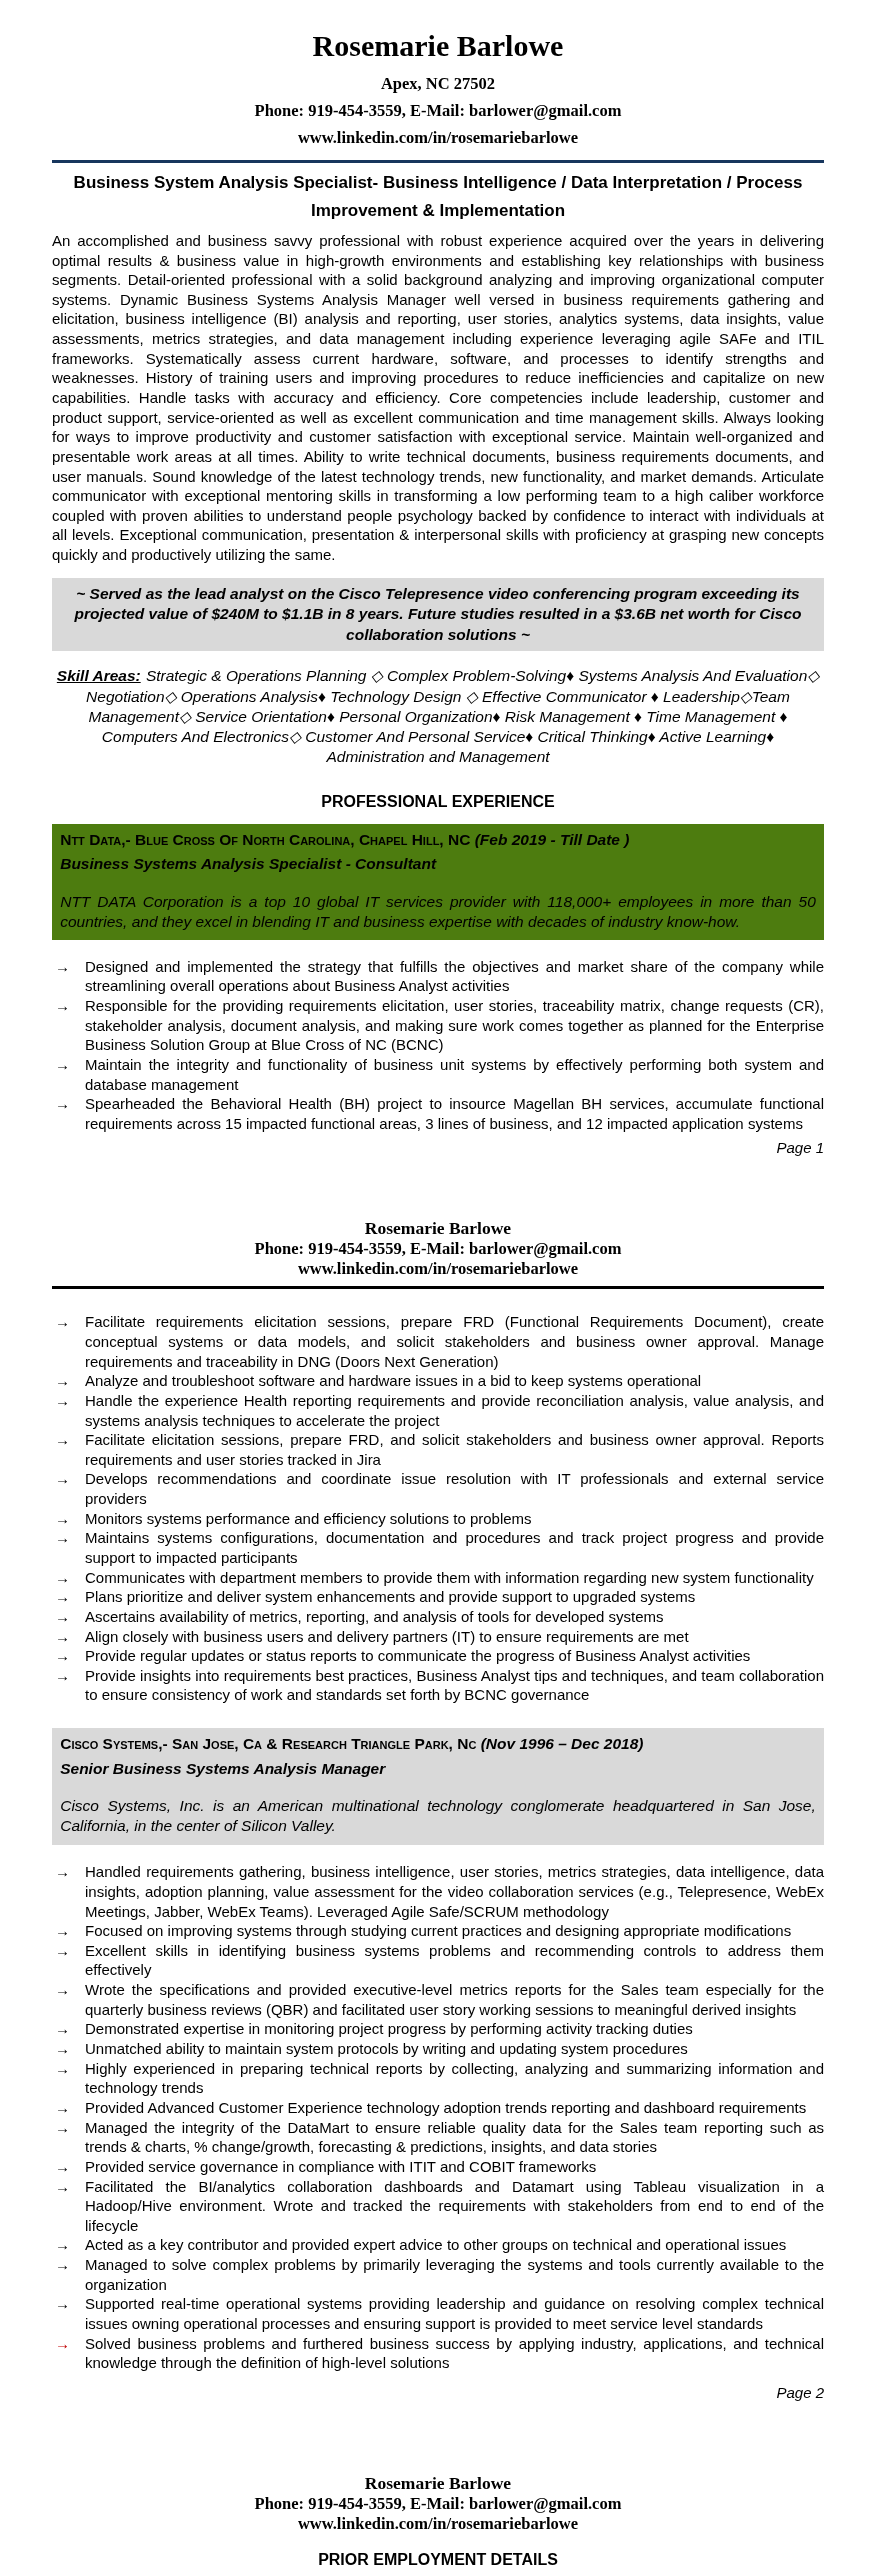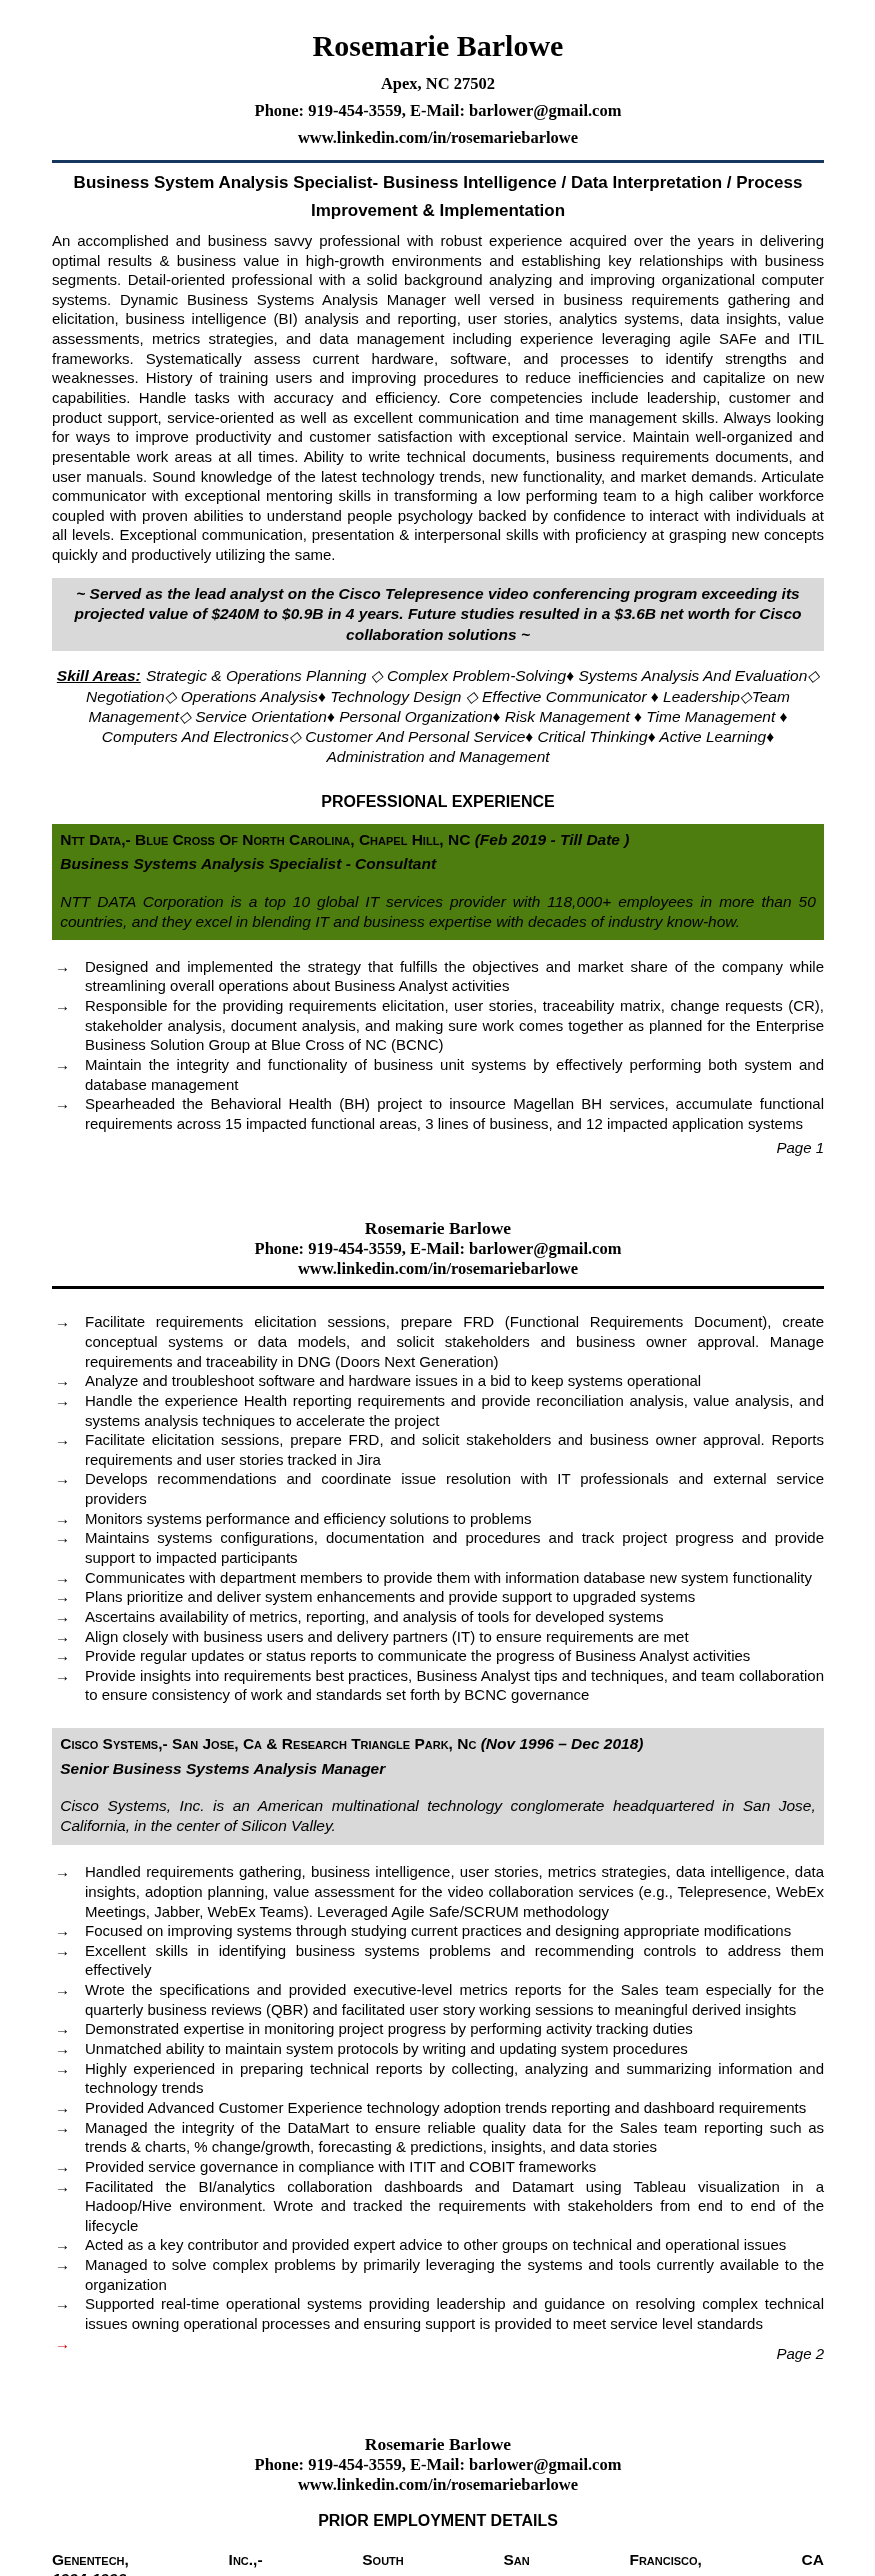--- a/index.html
+++ b/index.html
@@ -63,21 +63,21 @@
   <section class="page p1">
     <h1 class="name1 serif">Rosemarie Barlowe</h1>
     <div class="contact1 serif">
       <div>Apex, NC 27502</div>
       <div>Phone: 919-454-3559, E-Mail: barlower@gmail.com</div>
       <div>www.linkedin.com/in/rosemariebarlowe</div>
     </div>
     <div class="rule" style="background: rgb(23, 54, 93);"></div>
     <div class="doc-title">Business System Analysis Specialist- Business Intelligence / Data Interpretation / Process Improvement &amp; Implementation</div>
     <p class="summary">An accomplished and business savvy professional with robust experience acquired over the years in delivering optimal results &amp; business value in high-growth environments and establishing key relationships with business segments. Detail-oriented professional with a solid background analyzing and improving organizational computer systems. Dynamic Business Systems Analysis Manager well versed in business requirements gathering and elicitation, business intelligence (BI) analysis and reporting, user stories, analytics systems, data insights, value assessments, metrics strategies, and data management including experience leveraging agile SAFe and ITIL frameworks. Systematically assess current hardware, software, and processes to identify strengths and weaknesses. History of training users and improving procedures to reduce inefficiencies and capitalize on new capabilities. Handle tasks with accuracy and efficiency. Core competencies include leadership, customer and product support, service-oriented as well as excellent communication and time management skills. Always looking for ways to improve productivity and customer satisfaction with exceptional service. Maintain well-organized and presentable work areas at all times. Ability to write technical documents, business requirements documents, and user manuals. Sound knowledge of the latest technology trends, new functionality, and market demands. Articulate communicator with exceptional mentoring skills in transforming a low performing team to a high caliber workforce coupled with proven abilities to understand people psychology backed by confidence to interact with individuals at all levels. Exceptional communication, presentation &amp; interpersonal skills with proficiency at grasping new concepts quickly and productively utilizing the same.</p>
-    <div class="callout" style="background: rgb(217, 217, 217);">~ Served as the lead analyst on the Cisco Telepresence video conferencing program exceeding its projected value of $240M to $0.9B in 4 years.  Future studies resulted in a $3.6B net worth for Cisco collaboration solutions ~</div>
+    <div class="callout" style="background: rgb(217, 217, 217);">~ Served as the lead analyst on the Cisco Telepresence video conferencing program exceeding its projected value of $240M to $1.1B in 8 years.  Future studies resulted in a $3.6B net worth for Cisco collaboration solutions ~</div>
     <p class="skills">
       <span class="skills-label">Skill Areas:</span><span>Strategic &amp; Operations Planning ◇ Complex Problem-Solving♦ Systems Analysis And Evaluation◇ Negotiation◇ Operations Analysis♦ Technology Design ◇ Effective Communicator ♦ Leadership◇Team Management◇ Service Orientation♦ Personal Organization♦ Risk Management ♦ Time Management ♦ Computers And Electronics◇ Customer And Personal Service♦ Critical Thinking♦ Active Learning♦ Administration and Management</span>
     </p>
     <h2 class="sec-heading">PROFESSIONAL EXPERIENCE</h2>
 
     <div class="job-box" style="background: #4d7c0f; margin-top: 12px;">
       <div class="job-company">
         <span>Ntt Data,- Blue Cross Of North Carolina, Chapel Hill, NC </span><span class="job-dates">(Feb 2019 - Till Date )</span>
       </div>
       <div class="job-role">Business Systems Analysis Specialist - Consultant</div>
@@ -103,21 +103,21 @@
     <div class="rule rule2" style="background: rgb(0, 0, 0);"></div>
 
     <ul class="bullets b2">
       <li><span class="arrow">→</span><span>Facilitate requirements elicitation sessions, prepare FRD (Functional Requirements Document), create conceptual systems or data models, and solicit stakeholders and business owner approval. Manage requirements and traceability in DNG (Doors Next Generation)</span></li>
       <li><span class="arrow">→</span><span>Analyze and troubleshoot software and hardware issues in a bid to keep systems operational</span></li>
       <li><span class="arrow">→</span><span>Handle the experience Health reporting requirements and provide reconciliation analysis, value analysis, and systems analysis techniques to accelerate the project</span></li>
       <li><span class="arrow">→</span><span>Facilitate elicitation sessions, prepare FRD, and solicit stakeholders and business owner approval.  Reports requirements and user stories tracked in Jira</span></li>
       <li><span class="arrow">→</span><span>Develops recommendations and coordinate issue resolution with IT professionals and external service providers</span></li>
       <li><span class="arrow">→</span><span>Monitors systems performance and efficiency solutions to problems</span></li>
       <li><span class="arrow">→</span><span>Maintains systems configurations, documentation and procedures and track project progress and provide support to impacted participants</span></li>
-      <li><span class="arrow">→</span><span>Communicates with department members to provide them with information database new system functionality</span></li>
+      <li><span class="arrow">→</span><span>Communicates with department members to provide them with information regarding new system functionality</span></li>
       <li><span class="arrow">→</span><span>Plans prioritize and deliver system enhancements and provide support to upgraded systems</span></li>
       <li><span class="arrow">→</span><span>Ascertains availability of metrics, reporting, and analysis of tools for developed systems</span></li>
       <li><span class="arrow">→</span><span>Align closely with business users and delivery partners (IT) to ensure requirements are met</span></li>
       <li><span class="arrow">→</span><span>Provide regular updates or status reports to communicate the progress of Business Analyst activities</span></li>
       <li><span class="arrow">→</span><span>Provide insights into requirements best practices, Business Analyst tips and techniques, and team collaboration to ensure consistency of work and standards set forth by BCNC governance</span></li>
     </ul>
 
     <div class="job-box cisco-box" style="background: rgb(217, 217, 217);">
       <div class="job-company">
         <span>Cisco Systems,- San Jose, Ca &amp; Research Triangle Park, Nc </span><span class="job-dates">(Nov 1996 – Dec 2018)</span>
@@ -134,21 +134,21 @@
       <li><span class="arrow">→</span><span>Demonstrated expertise in monitoring project progress by performing activity tracking duties</span></li>
       <li><span class="arrow">→</span><span>Unmatched ability to maintain system protocols by writing and updating system procedures</span></li>
       <li><span class="arrow">→</span><span>Highly experienced in preparing technical reports by collecting, analyzing and summarizing information and technology trends</span></li>
       <li><span class="arrow">→</span><span>Provided Advanced Customer Experience technology adoption trends reporting and dashboard requirements</span></li>
       <li><span class="arrow">→</span><span>Managed the integrity of the DataMart to ensure reliable quality data for the Sales team reporting such as trends &amp; charts, % change/growth, forecasting &amp; predictions, insights, and data stories</span></li>
       <li><span class="arrow">→</span><span>Provided service governance in compliance with ITIT and COBIT frameworks</span></li>
       <li><span class="arrow">→</span><span>Facilitated the BI/analytics collaboration dashboards and Datamart using Tableau visualization in a Hadoop/Hive environment. Wrote and tracked the requirements with stakeholders from end to end of the lifecycle</span></li>
       <li><span class="arrow">→</span><span>Acted as a key contributor and provided expert advice to other groups on technical and operational issues</span></li>
       <li><span class="arrow">→</span><span>Managed to solve complex problems by primarily leveraging the systems and tools currently available to the organization</span></li>
       <li><span class="arrow">→</span><span>Supported real-time operational systems providing leadership and guidance on resolving complex technical issues owning operational processes and ensuring support is provided to meet service level standards</span></li>
-      <li><span class="arrow red-arrow" style="color: rgb(192, 0, 0);">→</span></li>
+      <li><span class="arrow red-arrow" style="color: rgb(192, 0, 0);">→</span><span>Solved business problems and furthered business success by applying industry, applications, and technical knowledge through the definition of high-level solutions</span></li>
     </ul>
 
     <div class="page-label pl2">Page 2</div>
   </section>
 
   <section class="page p3">
     <div class="name2 serif">Rosemarie Barlowe</div>
     <div class="contact2 serif">
       <div>Phone: 919-454-3559, E-Mail: barlower@gmail.com</div>
       <div>www.linkedin.com/in/rosemariebarlowe</div>

